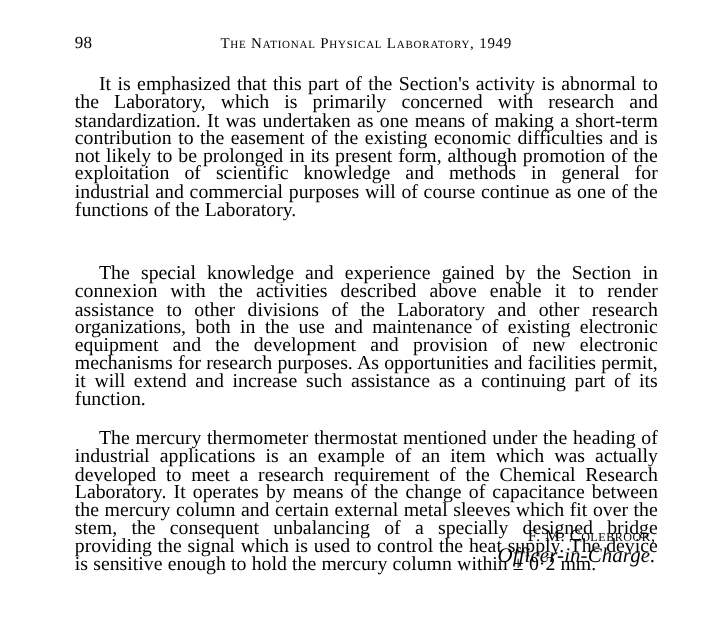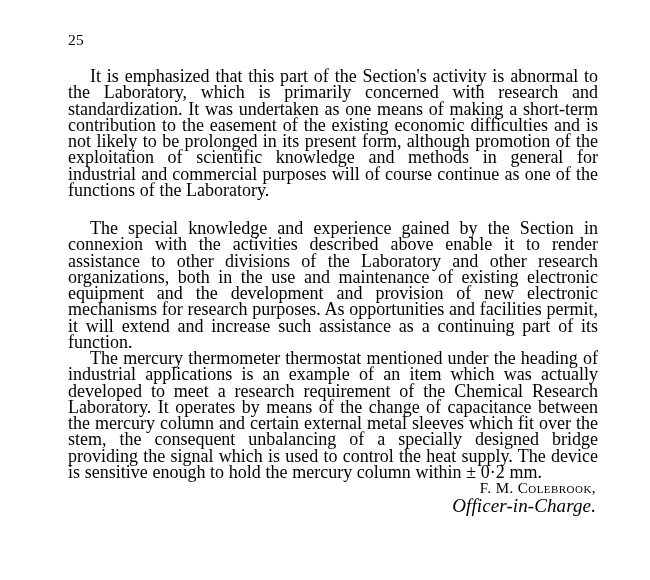--- a/index.html
+++ b/index.html
@@ -68,20 +68,21 @@
     font-size: 18px;
     line-height: 16.25px;
     text-align: justify;
     text-indent: 22px;
     word-spacing: 0.2px;
     hyphens: none;
     font-family: Liberation Serif, serif;
   }
   p.body.cont {
     text-indent: 22px;
+    margin-top: 20px;
   }
 
   
   h2.section-head {
     margin: 0;
     padding: 0;
     font-size: 13.0px;
     font-weight: normal;
     line-height: 16px;
     text-align: center;
@@ -115,21 +116,22 @@
     letter-spacing: 0.1px;
     padding-right: 2px;
   }
 </style>
 </head>
 <body>
 
 <div class="page">
 
   <div class="running-head">
-    <span class="folio">25</span>
+    <span class="folio">98</span>
+    <span class="head-title">The National Physical Laboratory, 1949</span>
   </div>
 
   <div class="textblock">
 
     <p class="body">It is emphasized that this part of the Section's activity is abnormal to the Laboratory, which is primarily concerned with research and standardization. It was undertaken as one means of making a short-term contribution to the easement of the existing economic difficulties and is not likely to be prolonged in its present form, although promotion of the exploitation of scientific knowledge and methods in general for industrial and commercial purposes will of course continue as one of the functions of the Laboratory.</p>
 
     <div class="gap-before-head"></div>
 
 
     <div class="gap-after-head"></div>

